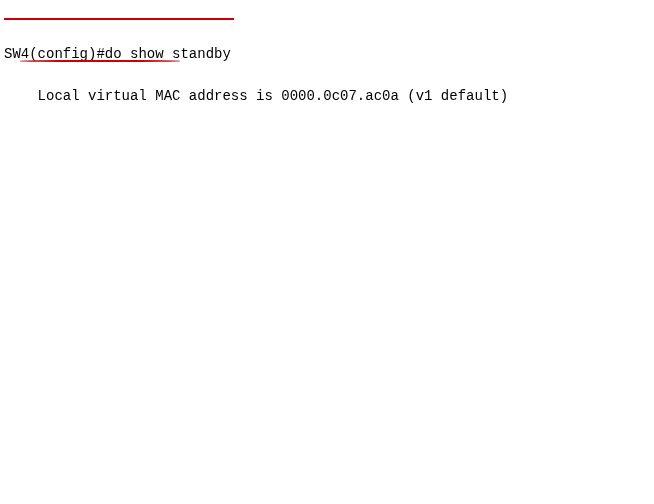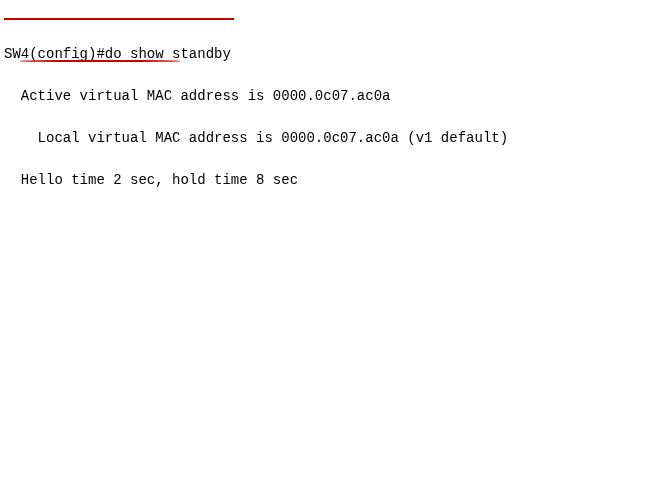--- a/index.html
+++ b/index.html
@@ -40,23 +40,21 @@
     z-index: 10;
   }
   .line { display: block; }
 </style>
 </head>
 <body>
 
 <pre class="terminal"><div class="hl-top"></div>
 <div class="hl-state"></div>
 <span class="line">SW4(config)#do show standby</span>
-<span class="line">  Active virtual MAC address is 0000.0c07.ac0a</span>
 <span class="line">    Local virtual MAC address is 0000.0c07.ac0a (v1 default)</span>
-<span class="line">  Hello time 2 sec, hold time 8 sec</span>
 
 
 
 
 
 
 
 
 
 

